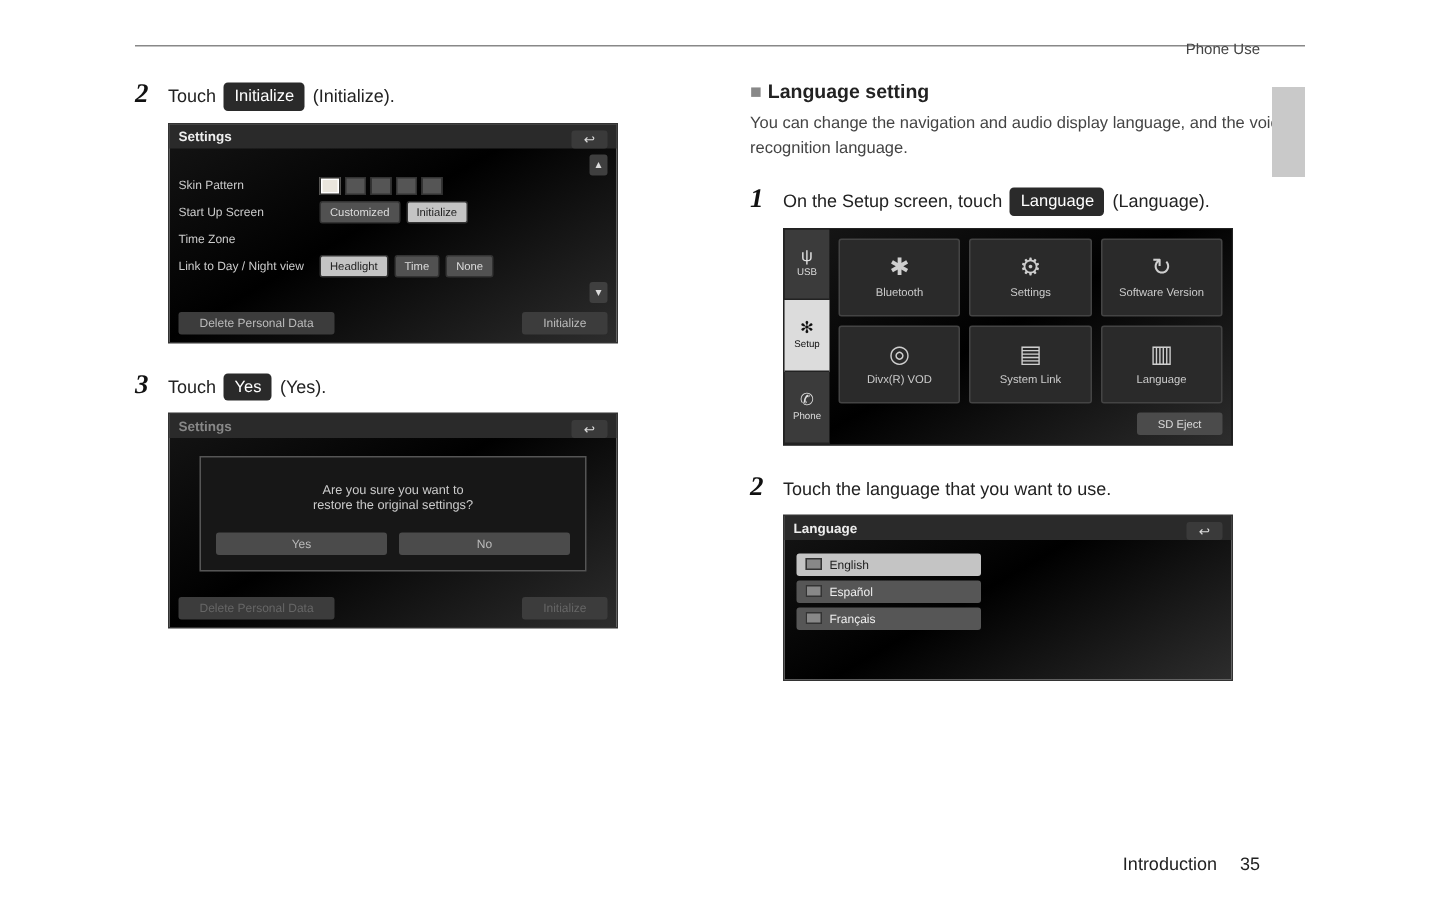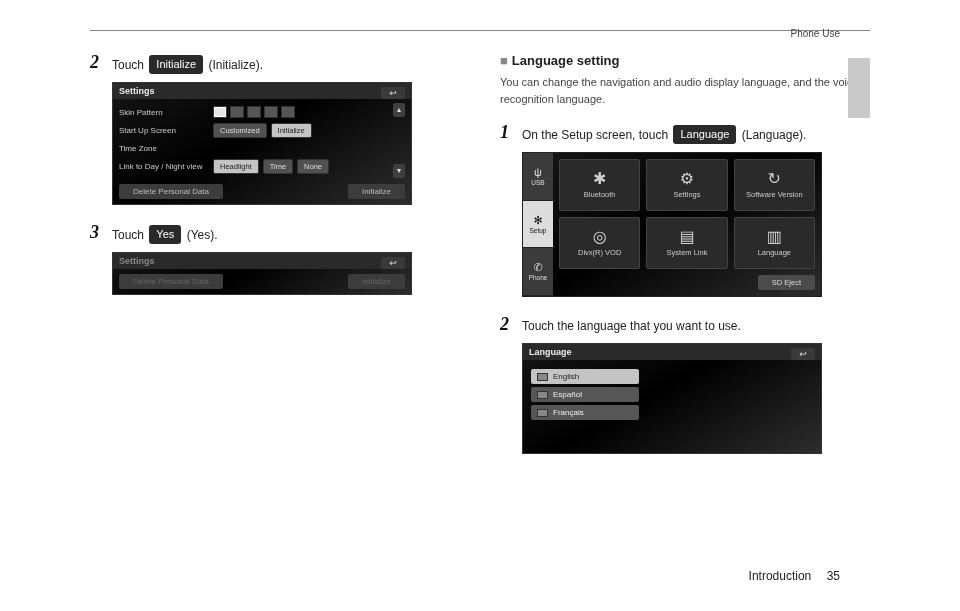--- a/index.html
+++ b/index.html
@@ -93,21 +93,21 @@
     right: 6px;
     top: 4px;
     width: 24px;
     height: 12px;
     background: #3a3a3a;
     border-radius: 2px;
     text-align: center;
     line-height: 12px;
     font-size: 9px;
   }
-  .shot-body { padding: 4px 6px; }
+  .shot-body { padding: 16px 6px; }
   .s-row { display: flex; align-items: center; height: 18px; gap: 4px; }
   .s-label { width: 90px; color: #ccc; font-size: 8px; }
   .s-btn {
     background: #515151;
     color: #ddd;
     font-size: 7.5px;
     padding: 2px 6px;
     border-radius: 2px;
     text-align: center;
     border: 1px solid #333;
@@ -192,21 +192,21 @@
   .gicon { font-size:16px; color:#cfcfcf; line-height:1; }
   .eject-row { display:flex; justify-content:flex-end;text-align:center; }
   .eject-btn { background:#4b4b4b; color:#ddd; font-size:7.5px; padding:3px 14px; border-radius:2px;}
 
   
   .lang-shot .shot-body { padding: 6px 8px 30px; }
   .lang-item {
     display:flex; align-items:center; gap:5px;
     background:#565656; color:#eee;
     font-size:8px; padding:3px 6px; margin:3px 0;
-    width: 108px;
+    width: 123px;
     border-radius:2px;
   }
   .flag { width:11px; height:8px; background:#888; border:1px solid #333; }
   .lang-item.sel { background:#c4c4c4; color:#222; }
 
   .watermark {
     position: absolute;
     bottom: 6px;
     right: 24px;
     font-size: 16px;
@@ -281,20 +281,28 @@
       <div class="step">
         <div class="step-num">3</div>
         <div class="step-text">
           <span>Touch </span><span class="btn-chip">Yes</span><span> (Yes).</span>
         </div>
       </div>
 
       <div class="shot">
         <div class="shot-title dim">Settings</div>
         <div class="back-arrow">↩</div>
+        <div class="dialog-box">
+          <div>Are you sure you want to</div>
+          <div>restore the original settings?</div>
+          <div class="dialog-btns">
+            <div class="foot-btn">Yes</div>
+            <div class="foot-btn">No</div>
+          </div>
+        </div>
         <div class="shot-footer dim">
           <div class="foot-btn">Delete Personal Data</div>
           <div class="foot-btn">Initialize</div>
         </div>
       </div>
 
     </div>
 
     <div class="col">
 

